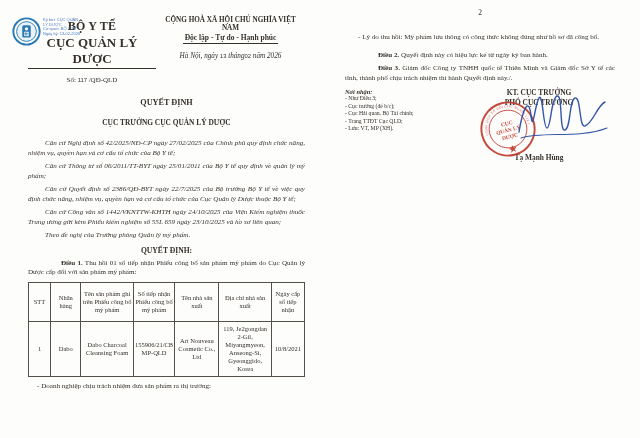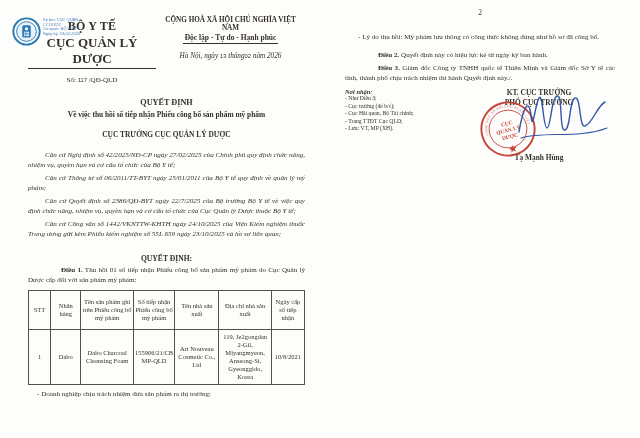--- a/index.html
+++ b/index.html
@@ -33,21 +33,21 @@
     font-size:4px;line-height:4.7px;color:#4a7fc1;
   }
 
   
   .doc-title{text-align:center;font-weight:bold;font-size:8.2px;margin-top:14px;}
   .doc-subtitle{text-align:center;font-weight:bold;font-size:7.4px;margin-top:3px;}
   .authority{text-align:center;font-weight:bold;font-size:7.4px;margin-top:11px;}
   p{margin:0;font-size:7.1px;line-height:9.8px;text-align:justify;}
   .recital{font-style:italic;text-indent:17px;margin-top:3.5px;}
   .recitals{margin-top:12px;}
-  .decision-heading{text-align:center;font-weight:bold;font-size:7.6px;margin-top:14px;}
+  .decision-heading{text-align:center;font-weight:bold;font-size:7.6px;margin-top:5px;}
   .article{text-indent:17px;margin-top:3.5px;}
   .article b{font-weight:bold;padding-left:16px;}
   table{width:100%;border-collapse:collapse;table-layout:fixed;margin-top:4px;}
   th,td{
     border:1px solid #56504a;font-size:6.5px;line-height:8.1px;
     text-align:center;vertical-align:middle;padding:2px 1px;font-weight:normal;
   }
   th{height:34px;}
   td{height:50px;}
   .breaky{word-break:break-all;}
@@ -106,28 +106,28 @@
         <div class="dateline">
           <span>Hà Nội, ngày</span>
           <span class="typed">13</span>
           <span>tháng</span><span class="typed">02</span>
           <span>năm 2026</span>
         </div>
       </div>
     </div>
 
     <div class="doc-title">QUYẾT ĐỊNH</div>
-    <div class="doc-subtitle">Về việc thu hồi số tiếp nhận Phiếu công bố sản phẩm mỹ phẩm</div>
     <div class="authority">CỤC TRƯỞNG CỤC QUẢN LÝ DƯỢC</div>
 
     <div class="recitals">
       <p class="recital">Căn cứ Nghị định số 42/2025/NĐ-CP ngày 27/02/2025 của Chính phủ quy định chức năng, nhiệm vụ, quyền hạn và cơ cấu tổ chức của Bộ Y tế;</p>
       <p class="recital">Căn cứ Thông tư số 06/2011/TT-BYT ngày 25/01/2011 của Bộ Y tế quy định về quản lý mỹ phẩm;</p>
       <p class="recital">Căn cứ Quyết định số 2386/QĐ-BYT ngày 22/7/2025 của Bộ trưởng Bộ Y tế về việc quy định chức năng, nhiệm vụ, quyền hạn và cơ cấu tổ chức của Cục Quản lý Dược thuộc Bộ Y tế;</p>
       <p class="recital">Căn cứ Công văn số 1442/VKNTTW-KHTH ngày 24/10/2025 của Viện Kiểm nghiệm thuốc Trung ương gửi kèm Phiếu kiểm nghiệm số 55L 659 ngày 23/10/2025 và hồ sơ liên quan;</p>
+      <p class="recital">Theo đề nghị của Trưởng phòng Quản lý mỹ phẩm.</p>
     </div>
 
     <div class="decision-heading">QUYẾT ĐỊNH:</div>
 
     <p class="article"><b>Điều 1.</b><span> Thu hồi 01 số tiếp nhận Phiếu công bố sản phẩm mỹ phẩm do Cục Quản lý Dược cấp đối với sản phẩm mỹ phẩm:</span></p>
 
     <table>
       <colgroup>
         <col style="width:8%">
           <col style="width:11%">

